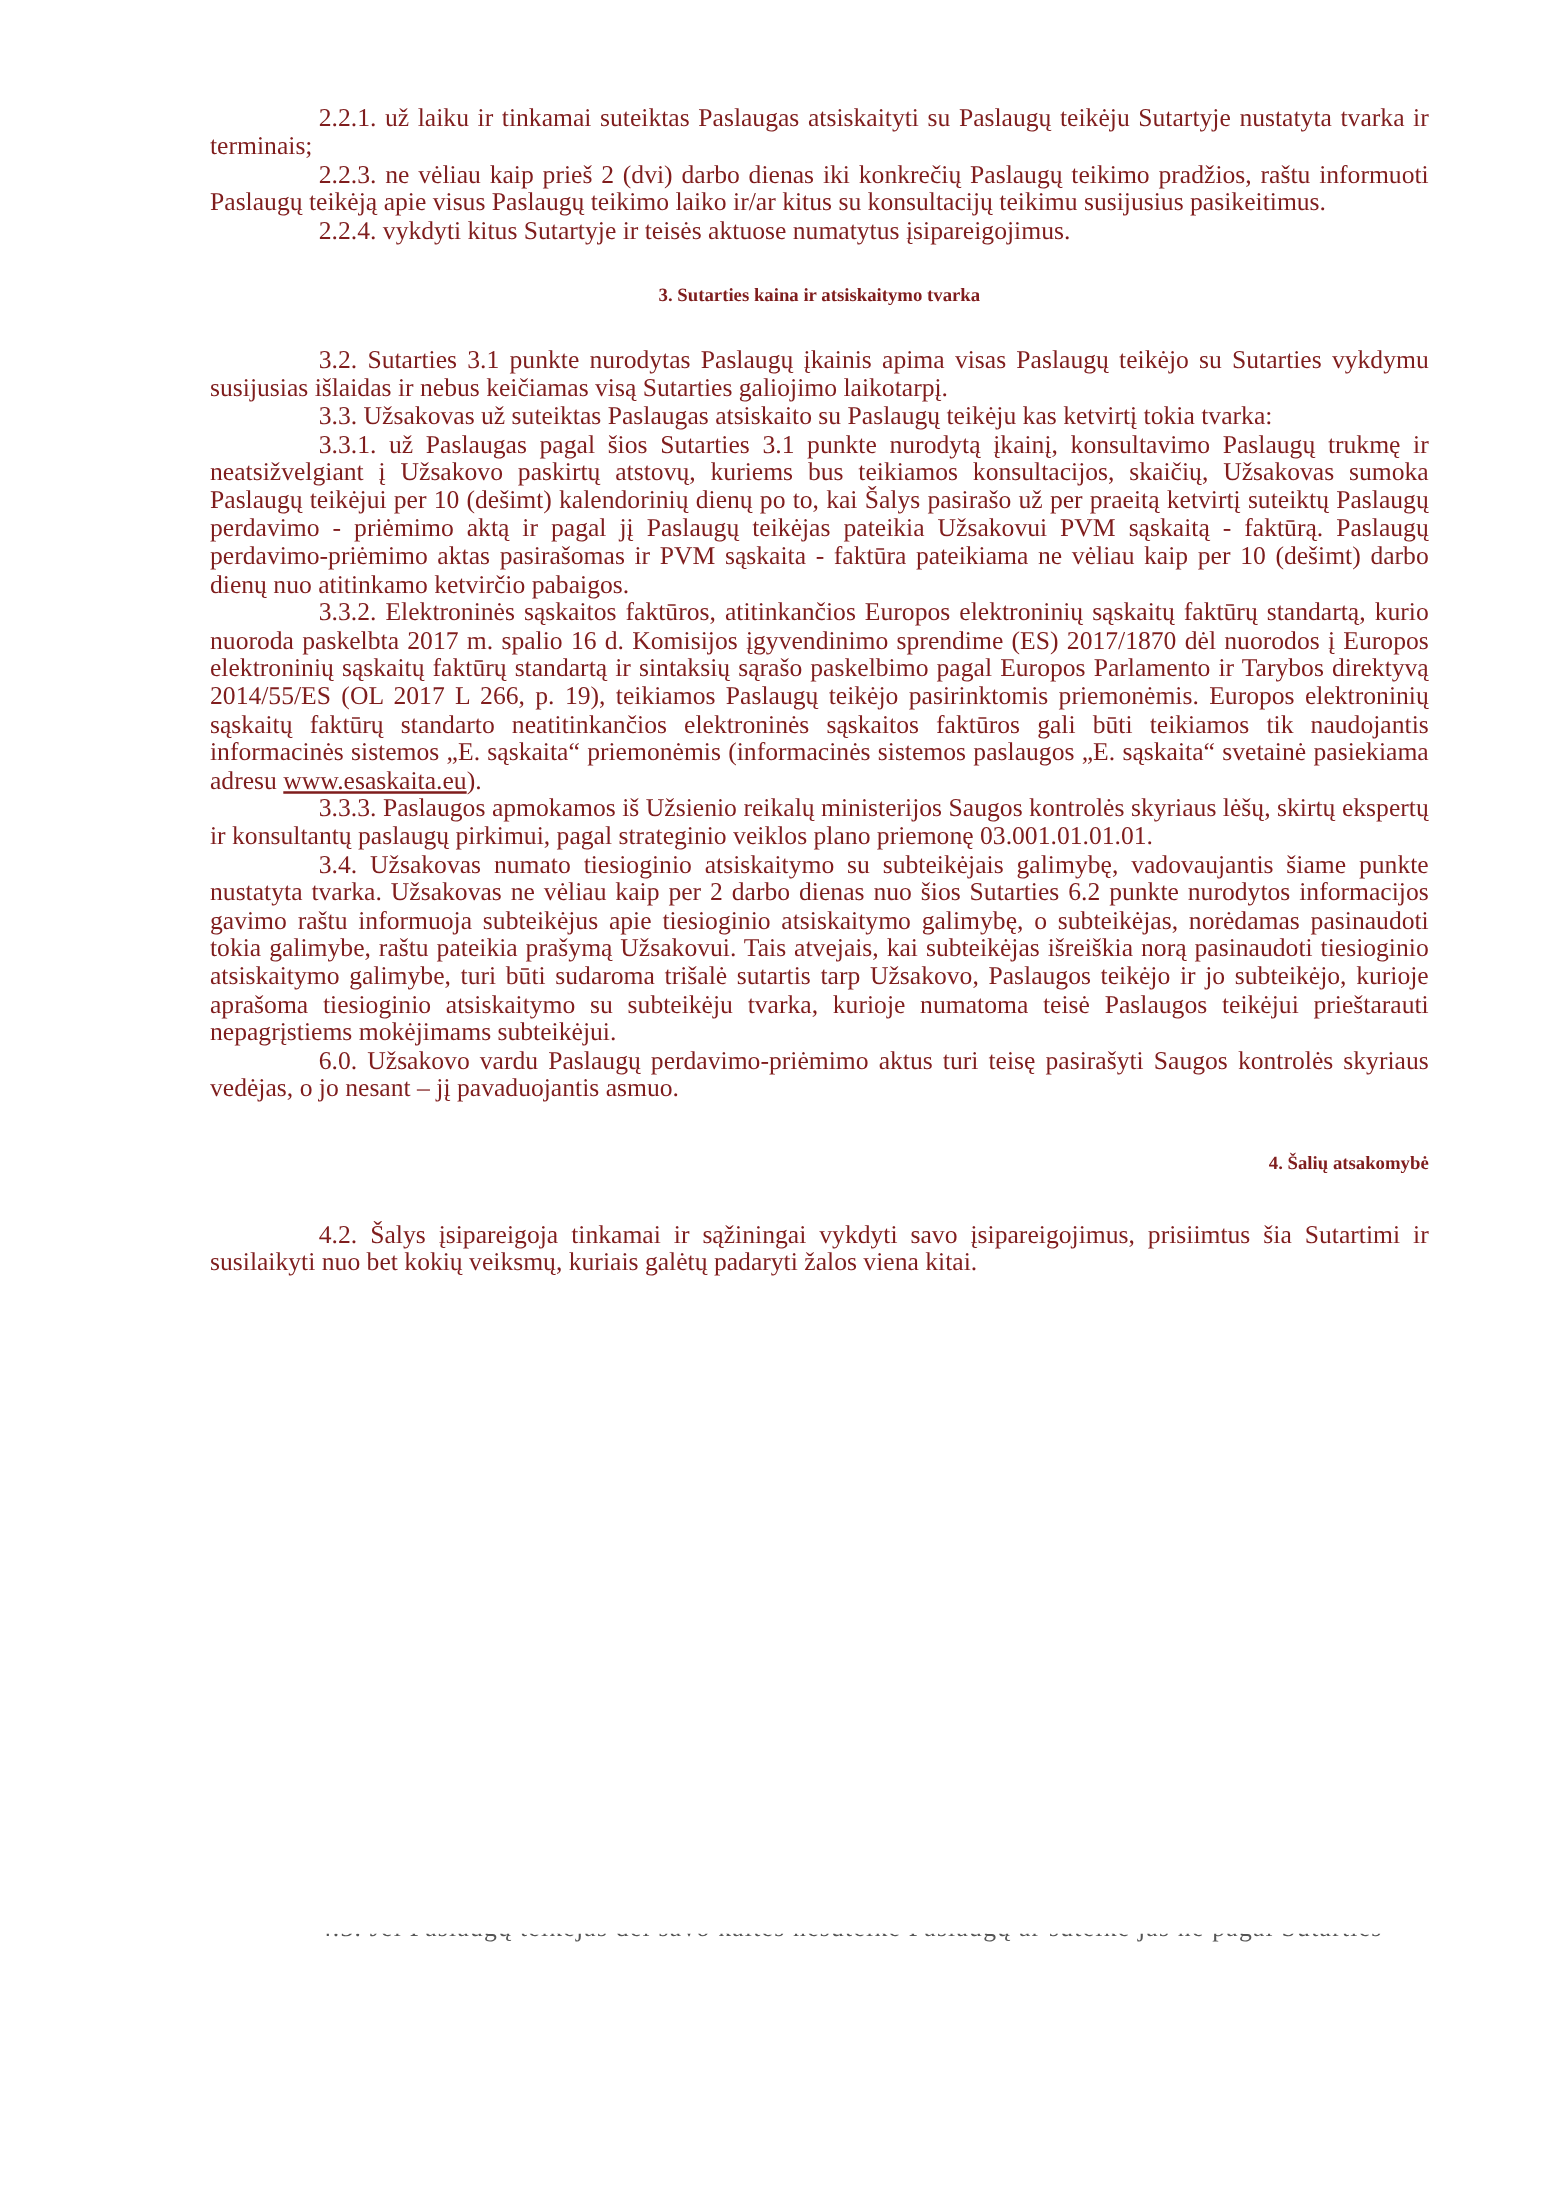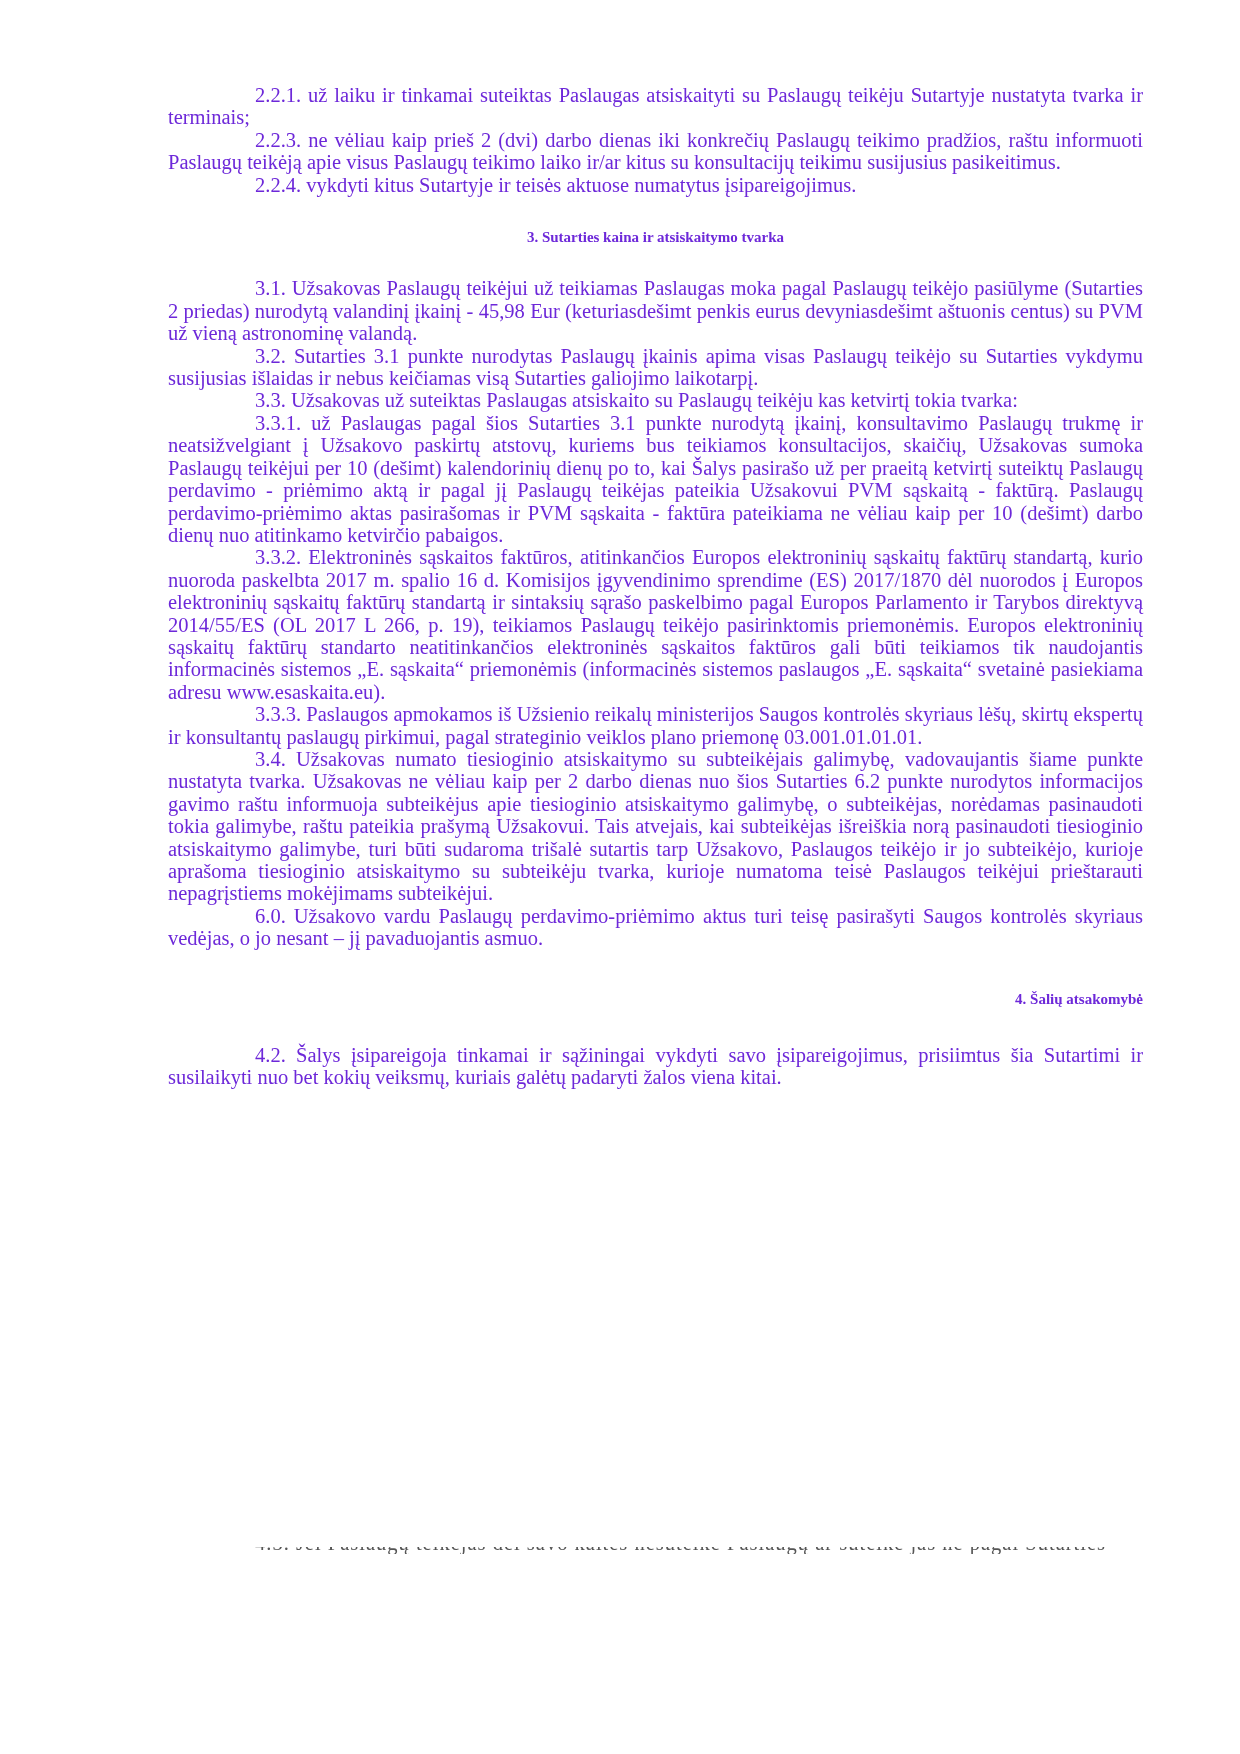--- a/index.html
+++ b/index.html
@@ -1,51 +1,50 @@
 <!DOCTYPE html>
 <html><head>
   <meta charset="utf-8">
   <style>
     html, body { margin: 0; padding: 0; background: #ffffff; }
     body { width: 1240px; height: 1754px; position: relative; overflow: hidden; }
     .page {
       position: absolute; left: 168px; top: 84px; width: 975px;
       font-family: "Liberation Serif", "DejaVu Serif", serif;
-      font-size: 20.5px; line-height: 22.4px; color: #6d28d9;
+      font-size: 20.5px; line-height: 22.4px; color: #7f1d1d;
       text-align: justify;
     }
     .p { margin: 0; text-indent: 87px; }
     .heading {
       font-weight: bold; text-align: center; margin: 0; text-indent: 0;
       font-size: 15px;
     }
     .h3 { margin-top: 30px; margin-bottom: 29px; }
     .h4 { margin-top: 38px; margin-bottom: 34px; text-align: right; }
-    .link { }
+    .link { text-decoration: underline; }
     .cut-line {
       position: absolute; left: 255px; top: 1547px; width: 888px; height: 7px;
       overflow: hidden;
     }
     .cut-line span {
       display: block; font-family: "Liberation Serif", serif; font-size: 20.5px;
       line-height: 22px; color: #555; white-space: nowrap; margin-top: -15px;
       letter-spacing: 1px;
     }
   </style>
 </head>
 <body>
 
 <div class="page">
   <p class="p">2.2.1. už laiku ir tinkamai suteiktas Paslaugas atsiskaityti su Paslaugų teikėju Sutartyje nustatyta tvarka ir terminais;</p>
   <p class="p">2.2.3. ne vėliau kaip prieš 2 (dvi) darbo dienas iki konkrečių Paslaugų teikimo pradžios, raštu informuoti Paslaugų teikėją apie visus Paslaugų teikimo laiko ir/ar kitus su konsultacijų teikimu susijusius pasikeitimus.</p>
   <p class="p">2.2.4. vykdyti kitus Sutartyje ir teisės aktuose numatytus įsipareigojimus.</p>
 
   <h2 class="heading h3">3. Sutarties kaina ir atsiskaitymo tvarka</h2>
 
-  <p class="p">3.1. Užsakovas Paslaugų teikėjui už teikiamas Paslaugas moka pagal Paslaugų teikėjo pasiūlyme (Sutarties 2 priedas) nurodytą valandinį įkainį - 45,98 Eur (keturiasdešimt penkis eurus devyniasdešimt aštuonis centus) su PVM už vieną astronominę valandą.</p>
   <p class="p">3.2. Sutarties 3.1 punkte nurodytas Paslaugų įkainis apima visas Paslaugų teikėjo su Sutarties vykdymu susijusias išlaidas ir nebus keičiamas visą Sutarties galiojimo laikotarpį.</p>
   <p class="p">3.3. Užsakovas už suteiktas Paslaugas atsiskaito su Paslaugų teikėju kas ketvirtį tokia tvarka:</p>
   <p class="p">3.3.1. už Paslaugas pagal šios Sutarties 3.1 punkte nurodytą įkainį, konsultavimo Paslaugų trukmę ir neatsižvelgiant į Užsakovo paskirtų atstovų, kuriems bus teikiamos konsultacijos, skaičių, Užsakovas sumoka Paslaugų teikėjui per 10 (dešimt) kalendorinių dienų po to, kai Šalys pasirašo už per praeitą ketvirtį suteiktų Paslaugų perdavimo - priėmimo aktą ir pagal jį Paslaugų teikėjas pateikia Užsakovui PVM sąskaitą - faktūrą. Paslaugų perdavimo-priėmimo aktas pasirašomas ir PVM sąskaita - faktūra pateikiama ne vėliau kaip per 10 (dešimt) darbo dienų nuo atitinkamo ketvirčio pabaigos.</p>
   <p class="p"><span>3.3.2. Elektroninės sąskaitos faktūros, atitinkančios Europos elektroninių sąskaitų faktūrų standartą, kurio nuoroda paskelbta 2017 m. spalio 16 d. Komisijos įgyvendinimo sprendime (ES) 2017/1870 dėl nuorodos į Europos elektroninių sąskaitų faktūrų standartą ir sintaksių sąrašo paskelbimo pagal Europos Parlamento ir Tarybos direktyvą 2014/55/ES (OL 2017 L 266, p. 19), teikiamos Paslaugų teikėjo pasirinktomis priemonėmis. Europos elektroninių sąskaitų faktūrų standarto neatitinkančios elektroninės sąskaitos faktūros gali būti teikiamos tik naudojantis informacinės sistemos „E. sąskaita“ priemonėmis (informacinės sistemos paslaugos „E. sąskaita“ svetainė pasiekiama adresu </span><span class="link">www.esaskaita.eu</span><span>).</span></p>
   <p class="p">3.3.3. Paslaugos apmokamos iš Užsienio reikalų ministerijos Saugos kontrolės skyriaus lėšų, skirtų ekspertų ir konsultantų paslaugų pirkimui, pagal strateginio veiklos plano priemonę 03.001.01.01.01.</p>
   <p class="p">3.4. Užsakovas numato tiesioginio atsiskaitymo su subteikėjais galimybę, vadovaujantis šiame punkte nustatyta tvarka. Užsakovas ne vėliau kaip per 2 darbo dienas nuo šios Sutarties 6.2 punkte nurodytos informacijos gavimo raštu informuoja subteikėjus apie tiesioginio atsiskaitymo galimybę, o subteikėjas, norėdamas pasinaudoti tokia galimybe, raštu pateikia prašymą Užsakovui. Tais atvejais, kai subteikėjas išreiškia norą pasinaudoti tiesioginio atsiskaitymo galimybe, turi būti sudaroma trišalė sutartis tarp Užsakovo, Paslaugos teikėjo ir jo subteikėjo, kurioje aprašoma tiesioginio atsiskaitymo su subteikėju tvarka, kurioje numatoma teisė Paslaugos teikėjui prieštarauti nepagrįstiems mokėjimams subteikėjui.</p>
   <p class="p">6.0. Užsakovo vardu Paslaugų perdavimo-priėmimo aktus turi teisę pasirašyti Saugos kontrolės skyriaus vedėjas, o jo nesant – jį pavaduojantis asmuo.</p>
 
   <h2 class="heading h4">4. Šalių atsakomybė</h2>
 

